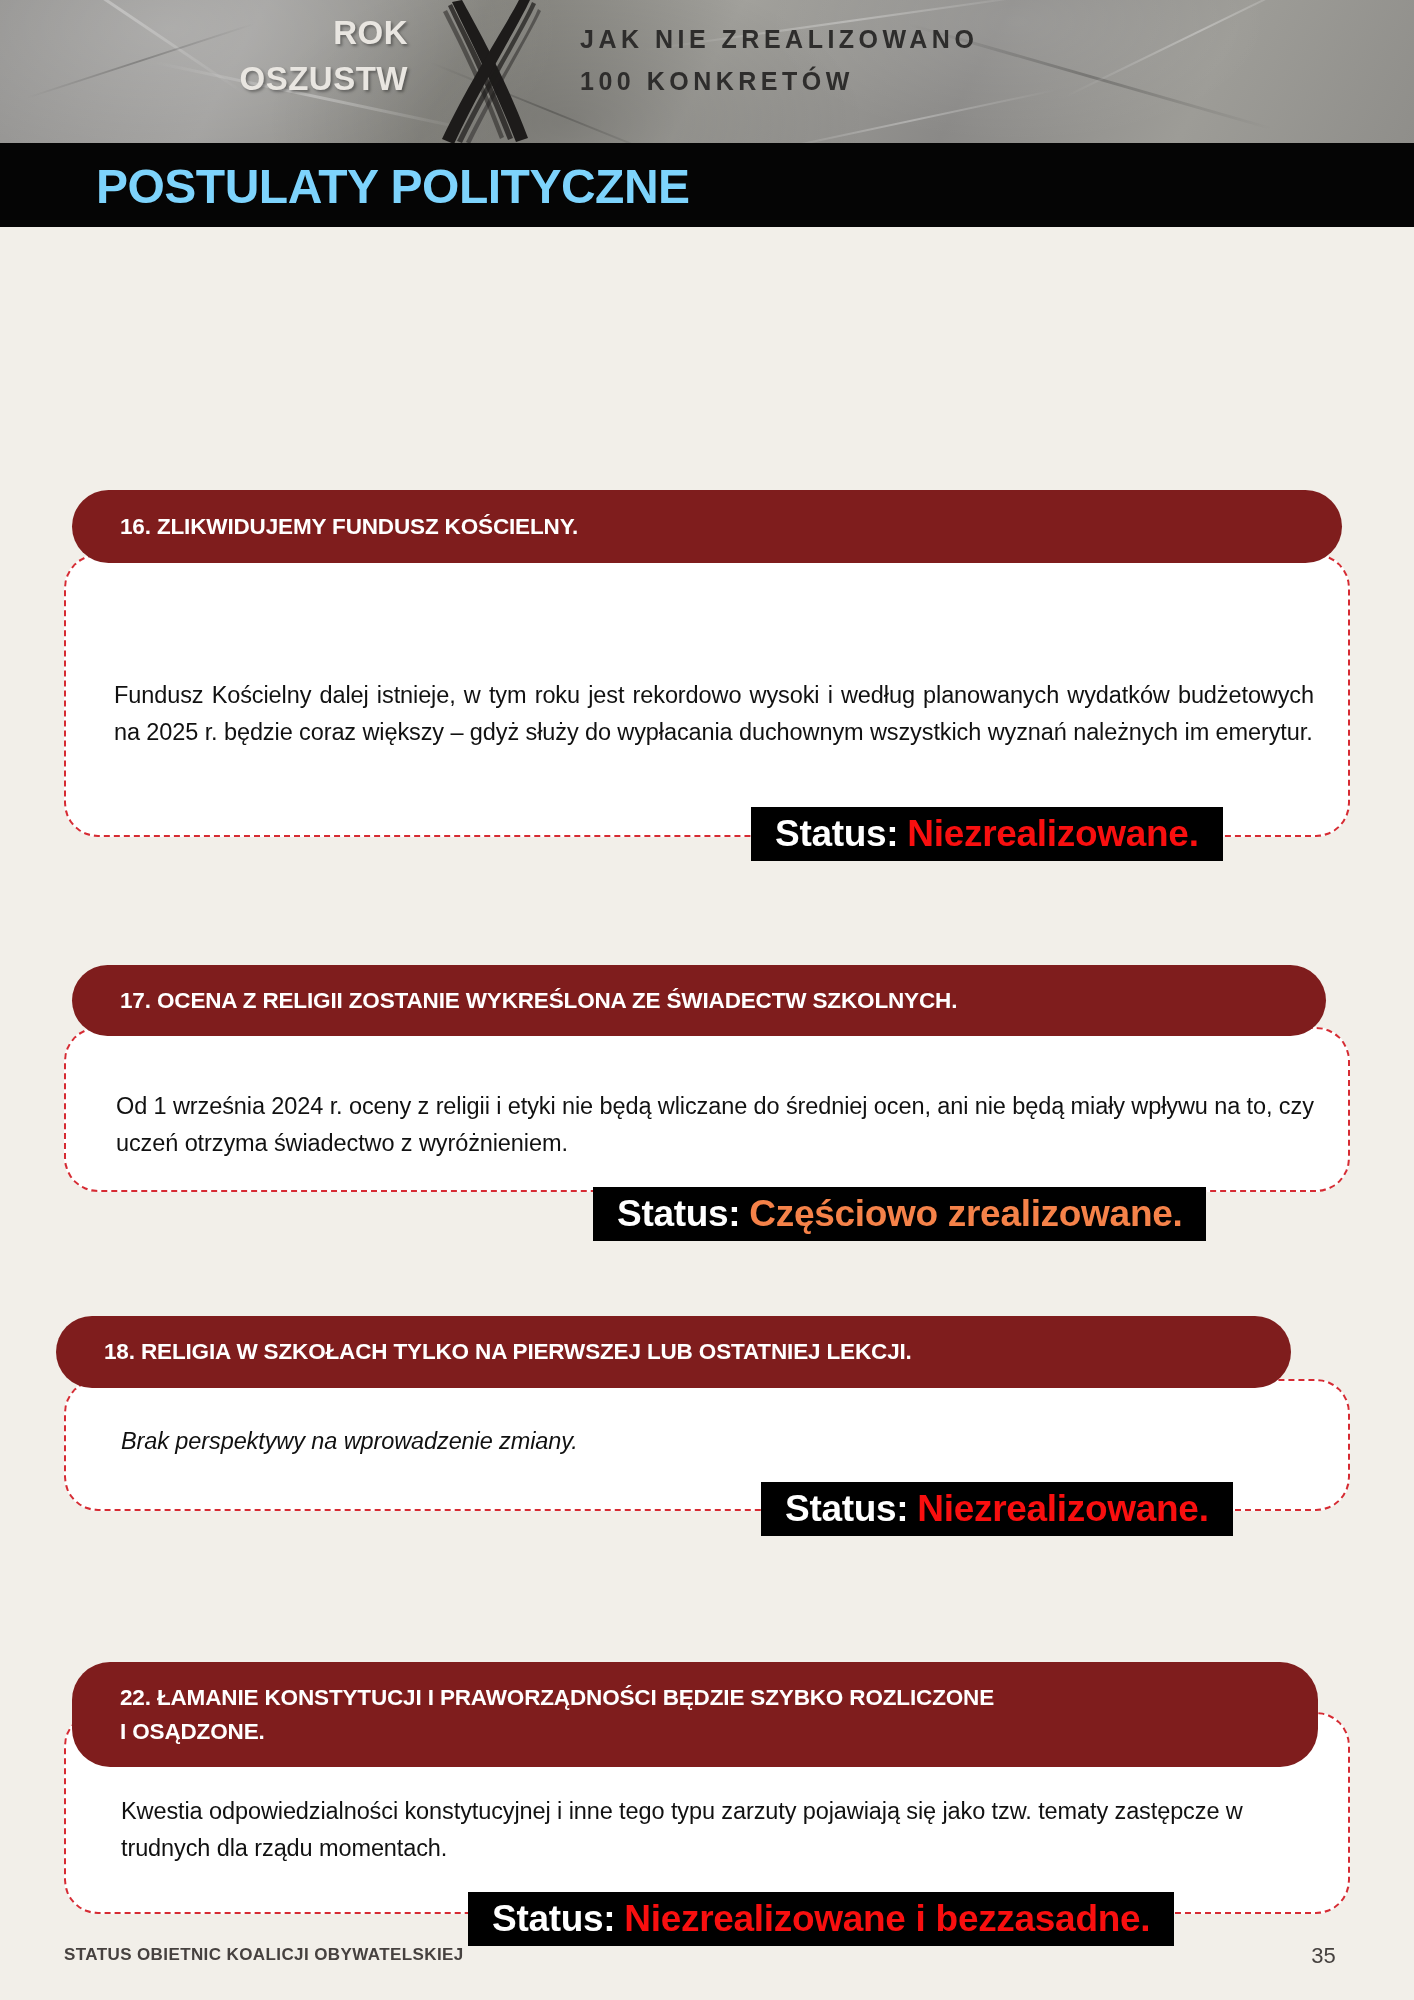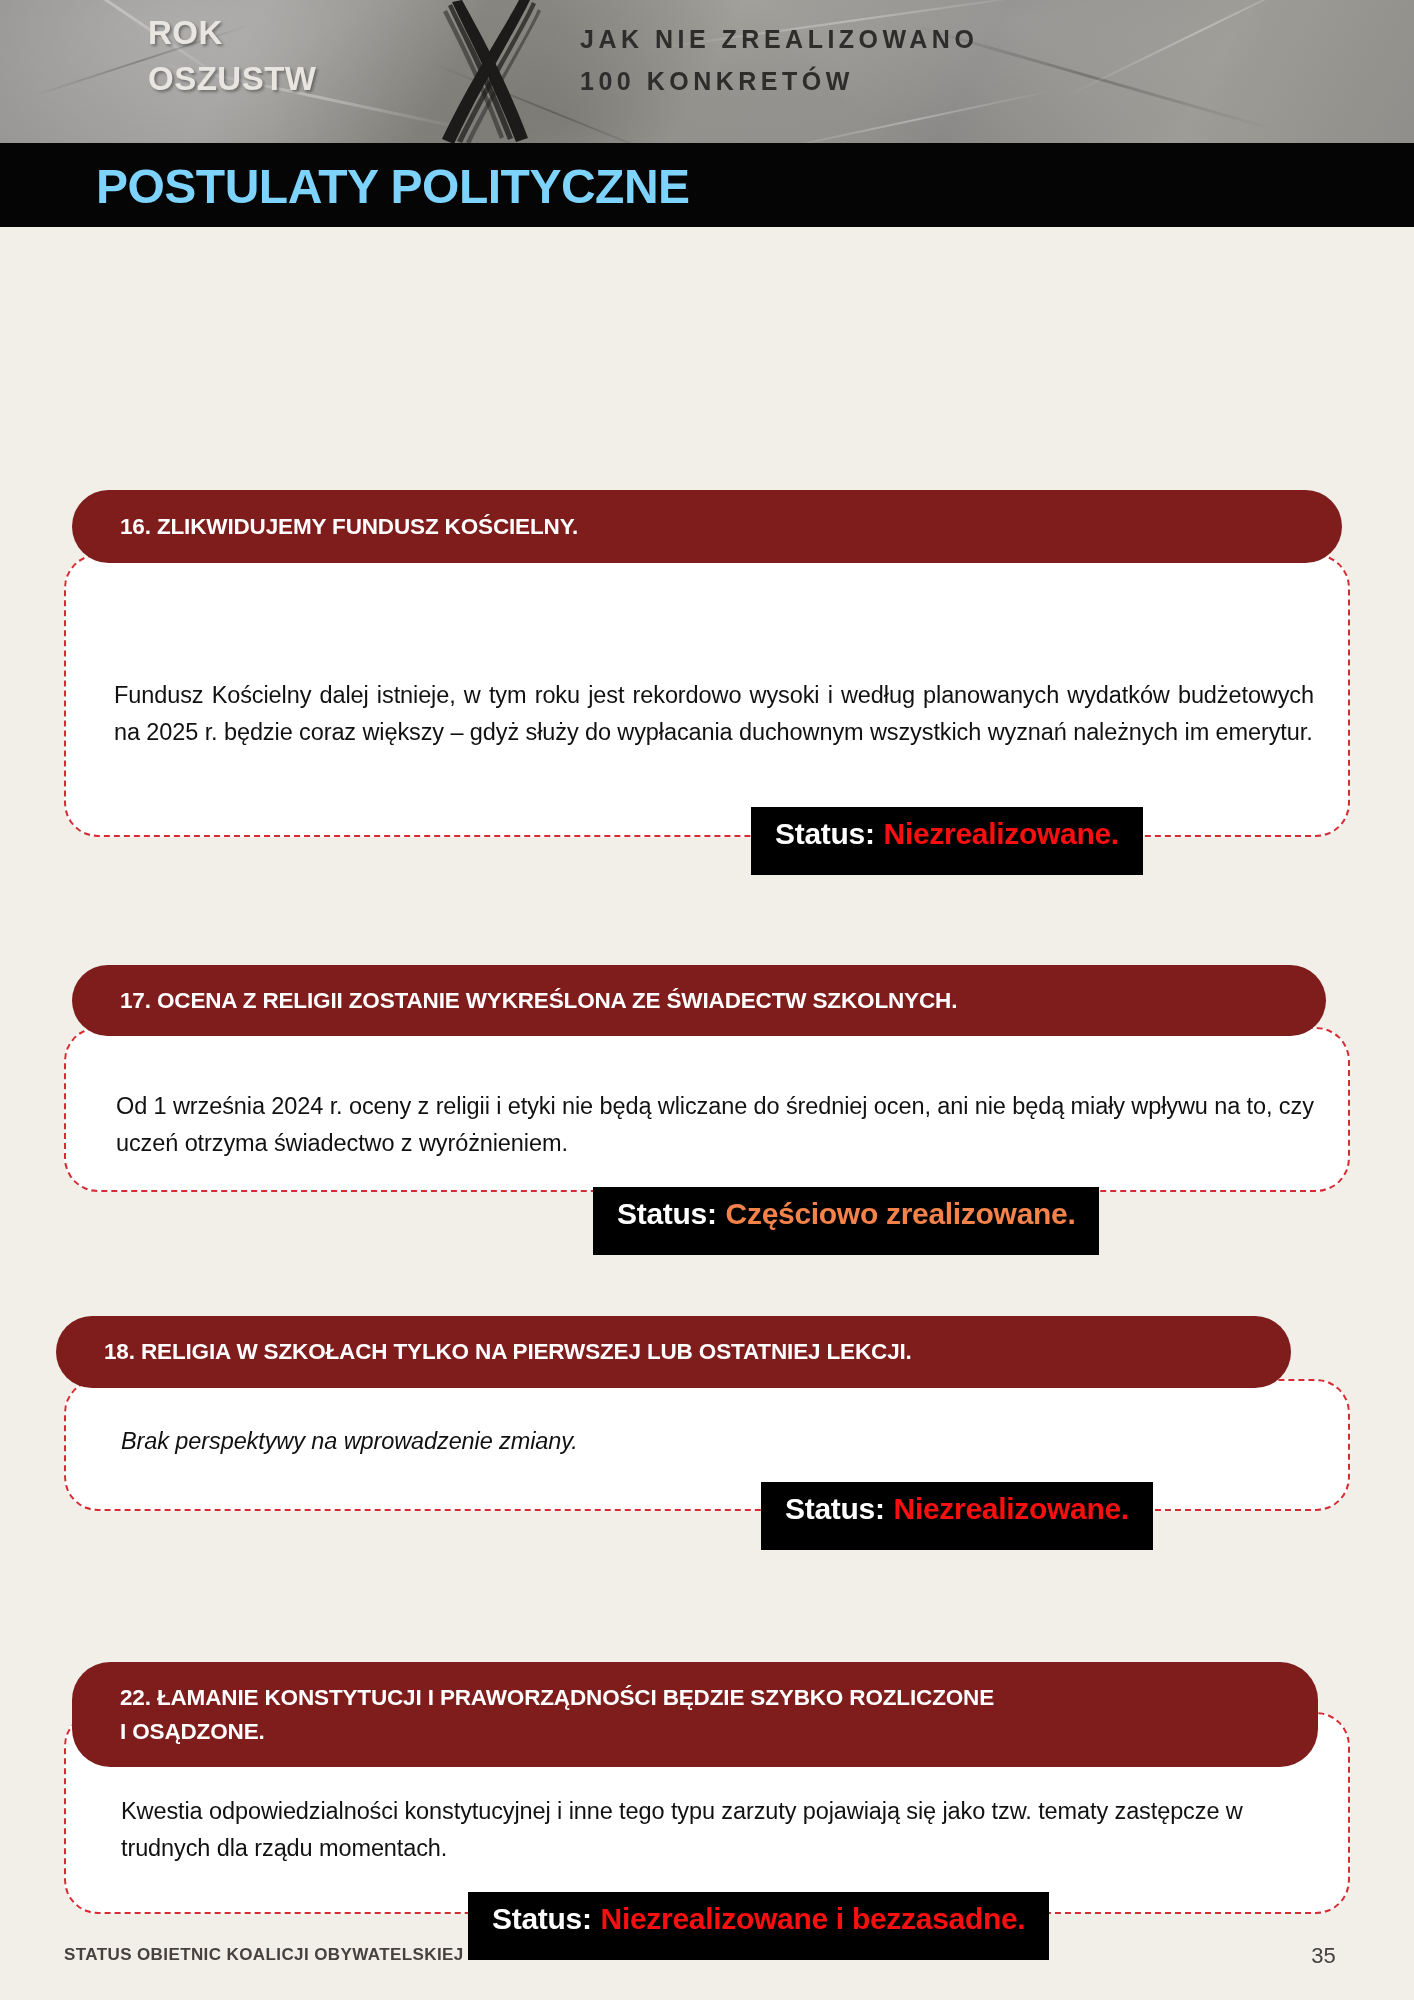--- a/index.html
+++ b/index.html
@@ -47,21 +47,21 @@
   .c5 { left: 900px;  top: 75px;  width: 380px; height: 3px; transform: rotate(16deg); }
   .c6 { left: 1050px; top: 30px;  width: 300px; height: 2px; transform: rotate(-26deg); }
   .c7 { left: 420px;  top: 110px; width: 260px; height: 2px; transform: rotate(22deg); }
   .c8 { left: 760px;  top: 120px; width: 300px; height: 2px; transform: rotate(-12deg); }
 
   .banner-title {
     position: absolute;
     left: 148px;
     top: 10px;
     width: 260px;
-    text-align: left;
+    text-align: right;
     color: #e9e6e1;
     font-weight: 800;
     font-size: 33px;
     line-height: 46px;
     letter-spacing: 0.5px;
     text-shadow: 2px 2px 3px rgba(0,0,0,0.35);
   }
 
   .banner-x {
     position: absolute;
@@ -152,24 +152,24 @@
     line-height: 37px;
     letter-spacing: -0.1px;
   }
   .card-text.justified { text-align: justify; }
 
   .status {
     position: absolute;
     z-index: 6;
     background: #000000;
     color: #ffffff;
-    font-size: 30px;
+    font-size: 37px;
     font-weight: 800;
     line-height: 54px;
-    height: 68px;
+    height: 54px;
     padding: 0 24px;
     white-space: nowrap;
     letter-spacing: -0.3px;
   }
   .status .val { margin-left: 9px; }
   .status .val.red    { color: #f90f0f; }
   .status .val.orange { color: #f58249; }
 
   
   .footer-left {

